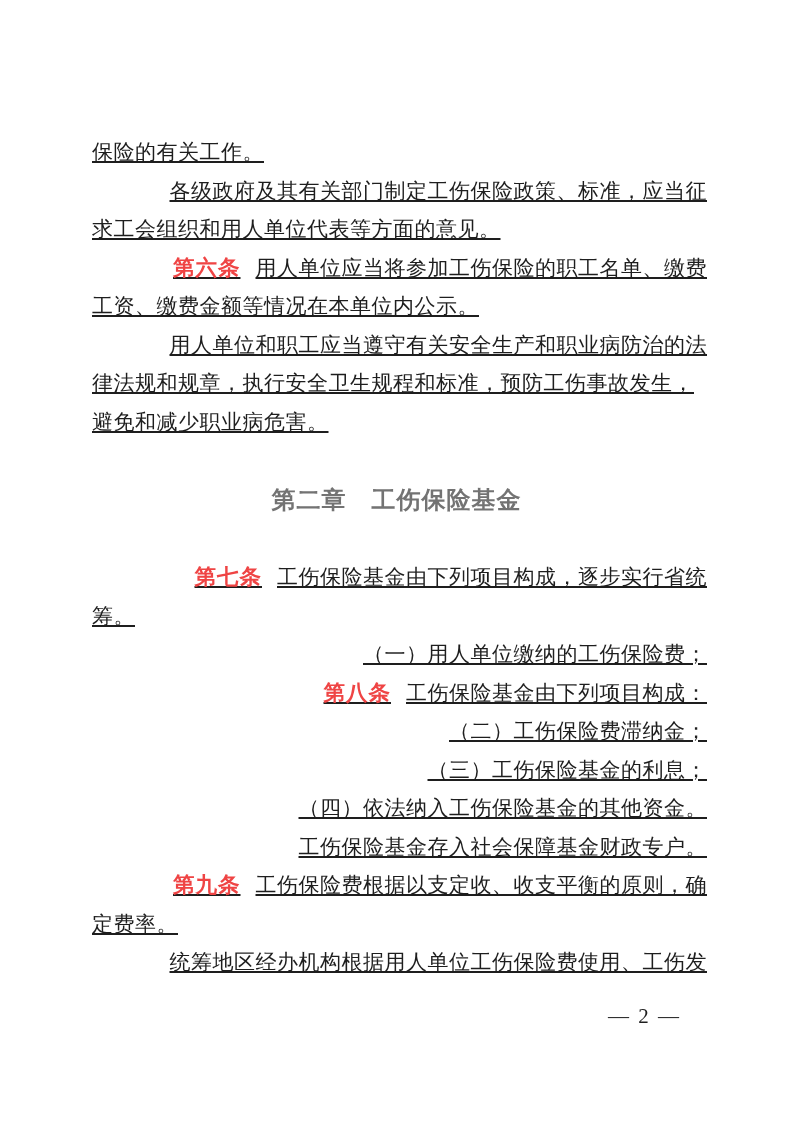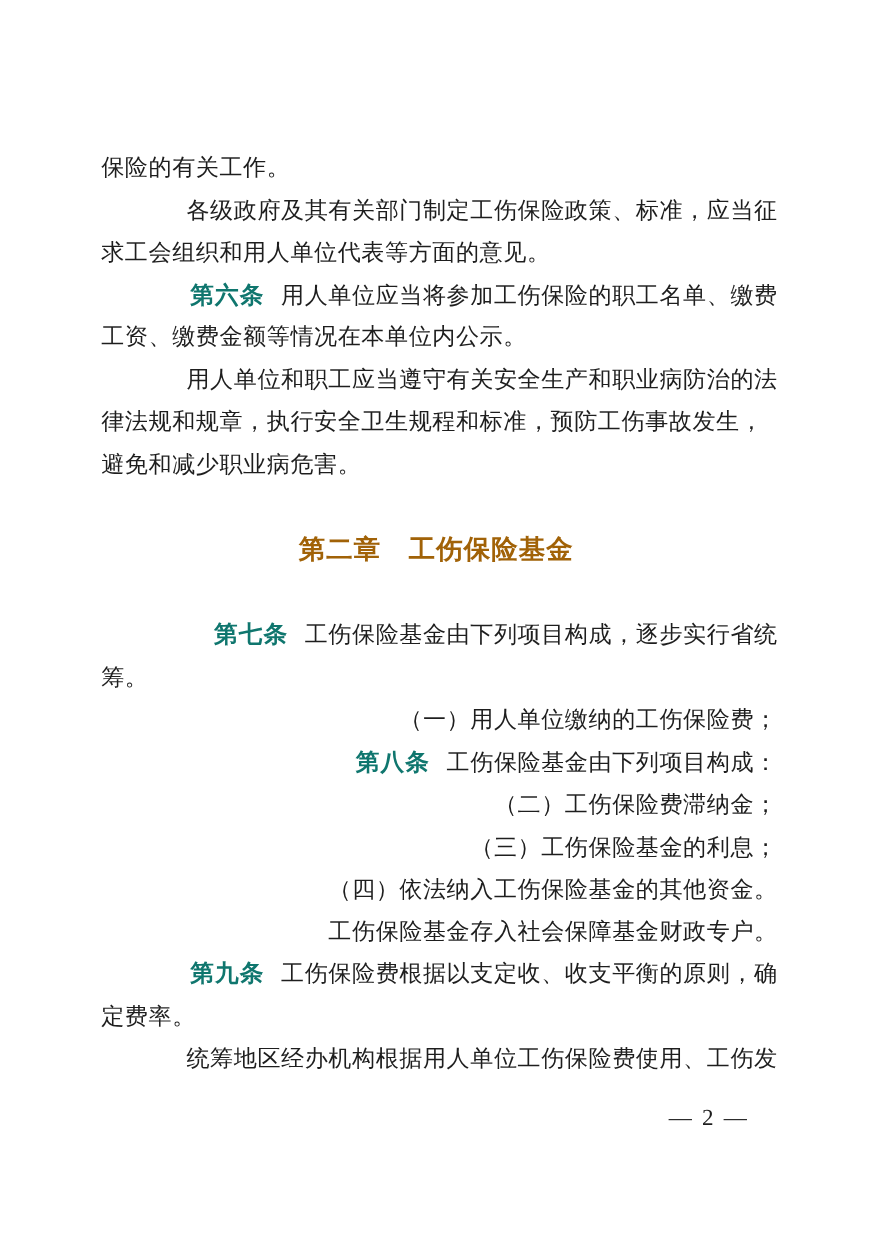--- a/index.html
+++ b/index.html
@@ -22,43 +22,44 @@
     width: 615px;
   }
   .block1 { top: 133px; }
   .block2 { top: 558px; }
   .line {
     height: 38.5px;
     line-height: 38.5px;
     font-size: 21px;
     white-space: nowrap;
     letter-spacing: 0.5px;
+    text-decoration: underline;
   }
   .line.indent { padding-left: 50px; text-align: right; }
   .article-prefix {
     font-family: "Liberation Sans", "DejaVu Sans", sans-serif;
     font-weight: 700;
     font-size: 21.5px;
     margin-right: 15px;
     letter-spacing: 1px;
-    color: #0f766e;
+    color: #ef4444;
   }
   .chapter-heading {
     position: absolute;
     top: 480px;
     left: 0;
     width: 793px;
     height: 40px;
     line-height: 40px;
     text-align: center;
     font-family: "Liberation Sans", "DejaVu Sans", sans-serif;
     font-weight: 700;
     font-size: 24px;
     letter-spacing: 1px;
-    color: #a16207;
+    color: #737373;
   }
   .page-number {
     position: absolute;
     top: 1001px;
     right: 112px;
     height: 30px;
     line-height: 30px;
     font-size: 21px;
     letter-spacing: 2px;
     color: #1e1e1e;

